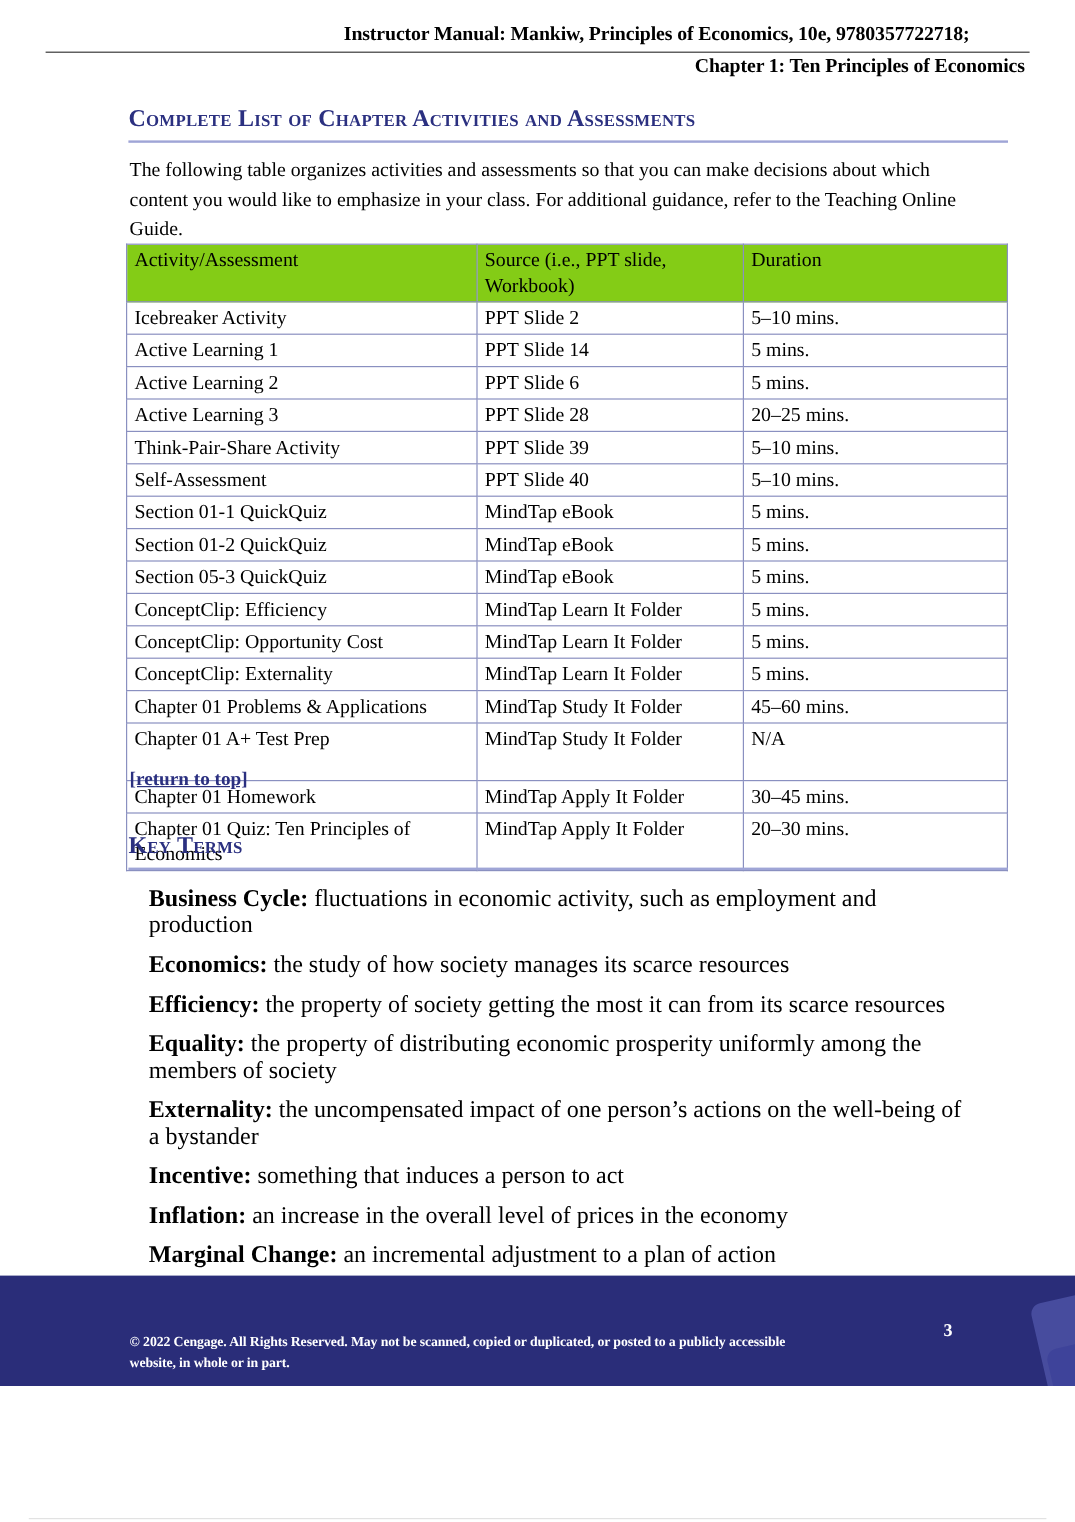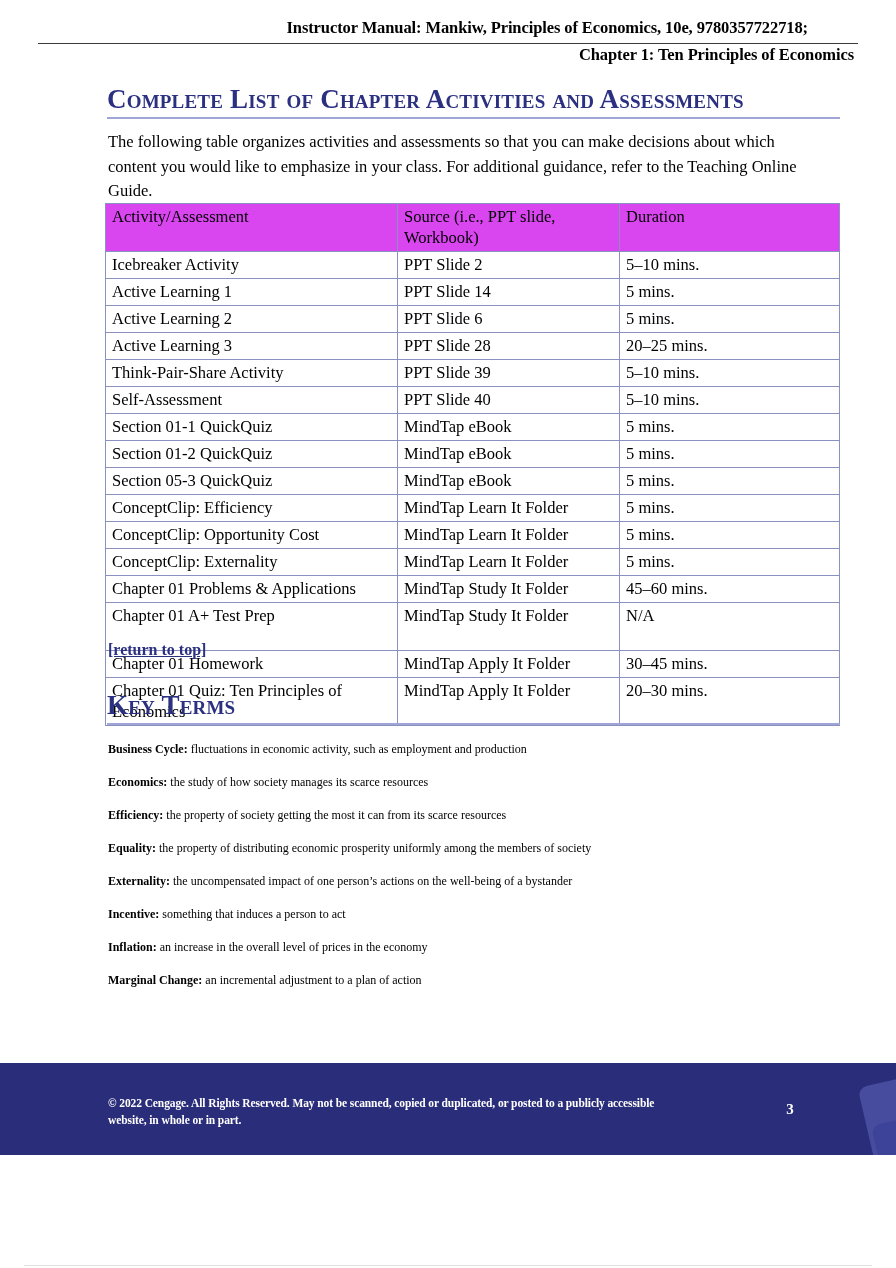--- a/index.html
+++ b/index.html
@@ -58,21 +58,21 @@
   
   .section-heading {
     position: absolute;
     left: 107px;
     width: 733px;
   }
   .section-heading .h-text {
     font-variant: small-caps;
     font-weight: bold;
     color: #2b3080;
-    font-size: 27px;
+    font-size: 20px;
     line-height: 30px;
     letter-spacing: 0.2px;
     white-space: nowrap;
   }
   .section-heading .h-rule {
     margin-top: 3px;
     height: 2px;
     background: #9fa5d6;
     width: 733px;
   }
@@ -107,21 +107,21 @@
 
   .act-table th, .act-table td {
     border: 1px solid #8a90c0;
     padding: 2px 6px 3px 6px;
     text-align: left;
     vertical-align: top;
     line-height: 21px;
     font-weight: normal;
   }
   .act-table thead th {
-    background: #d946ef;
+    background: #84cc16;
     height: 42px;
     border-color: #8a90c0;
   }
   .act-table tbody td {
     height: 18px;
   }
   .act-table tr.tall td {
     height: 42px;
   }
   .act-table tr.two-line td {
@@ -142,42 +142,43 @@
   }
 
   
   .terms {
     position: absolute;
     left: 108px;
     top: 738px;
     width: 700px;
   }
   .term {
-    font-size: 12px;
+    font-size: 20px;
     line-height: 22px;
     margin-bottom: 11px;
+    margin-left: 16px;
   }
   .term .t-name {
     font-weight: bold;
   }
 
   
   .footer-band {
     position: absolute;
     left: 0;
     top: 1063px;
     width: 896px;
     height: 92px;
     background: #2a2d79;
     overflow: hidden;
   }
   .footer-band .fb-text {
     position: absolute;
     left: 108px;
-    top: 32px;
+    top: 48px;
     width: 560px;
     color: #ffffff;
     font-size: 11.5px;
     line-height: 17px;
     font-weight: bold;
     letter-spacing: -0.1px;
   }
   .footer-band .fb-page {
     position: absolute;
     left: 775px;

